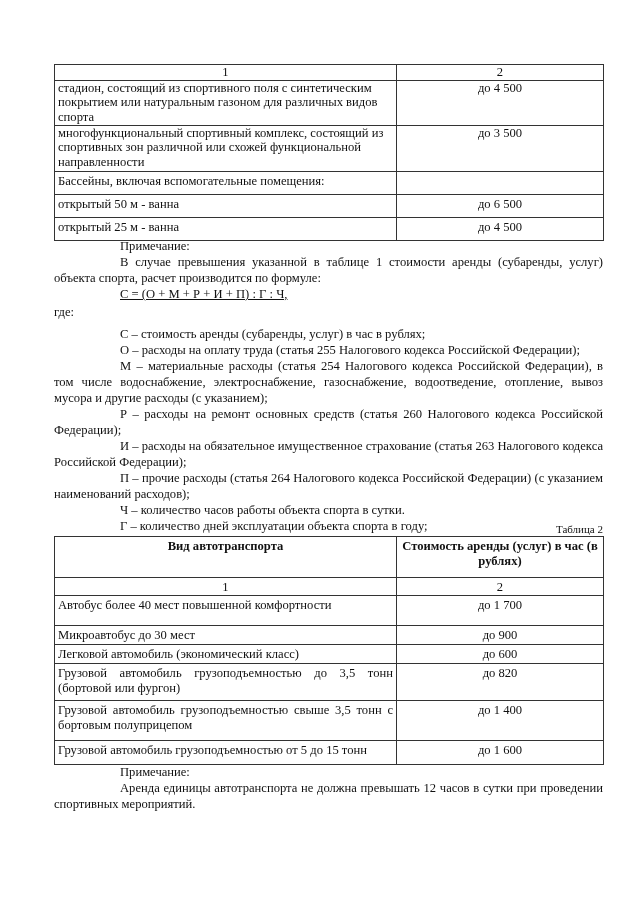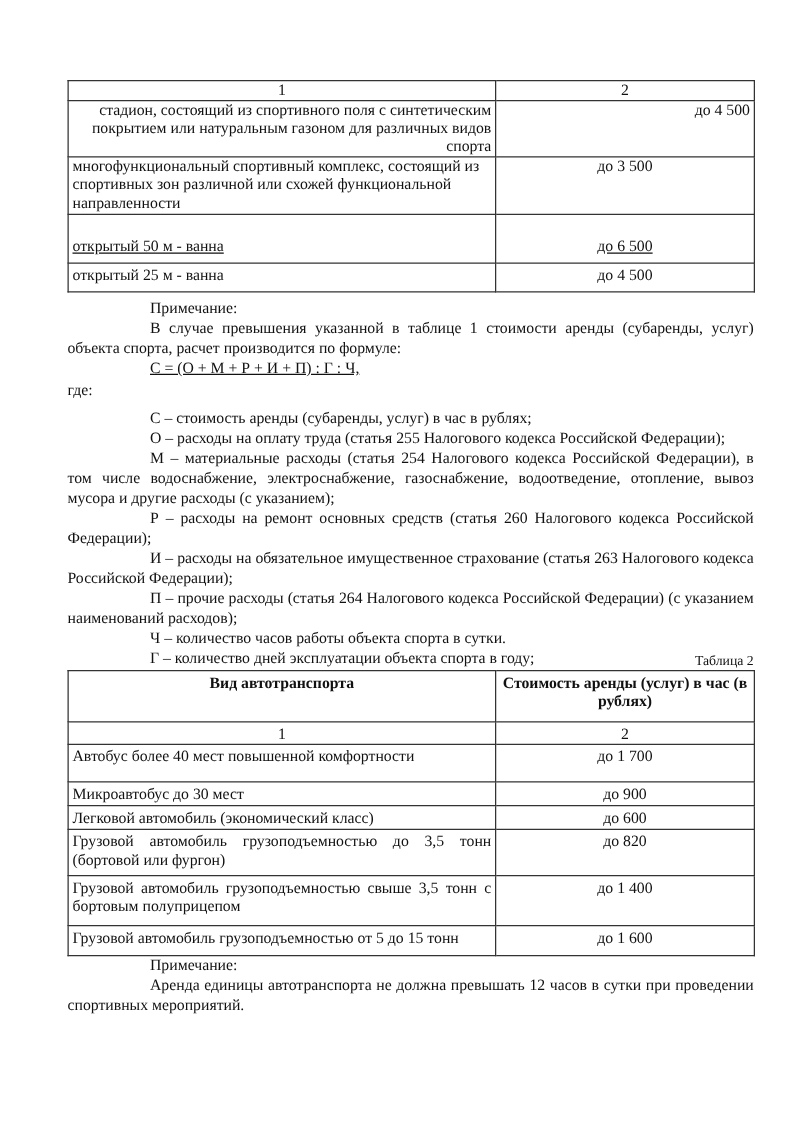--- a/index.html
+++ b/index.html
@@ -35,24 +35,24 @@
       line-height: 14.5px;
     }
     table.doc-table col.c1 { width: 342px; }
     table.doc-table col.c2 { width: 207px; }
     .center { text-align: center; }
     .justify { text-align: justify; }
     th { font-weight: bold; text-align: center; }
 
     #table1 { position: absolute; top: 64px; left: 0; }
     #table1 tr.num td { height: 14px; }
-    #table1 tr.r-stadium td { height: 44px; text-align: right; }
+    #table1 tr.r-stadium td { height: 44px; }
     #table1 tr.r-complex td { height: 45px; }
     #table1 tr.r-pools td { height: 20px; padding-top: 2px; }
-    #table1 tr.r-50 td { height: 20px; padding-top: 18px; text-decoration: underline; }
+    #table1 tr.r-50 td { height: 20px; padding-top: 2px; }
     #table1 tr.r-25 td { height: 20px; padding-top: 2px; }
 
     .notes {
       position: absolute;
       top: 238px;
       left: 0;
       width: 549px;
       line-height: 16px;
     }
     .notes p { margin: 0; }
@@ -102,20 +102,24 @@
       <td class="center">1</td>
       <td class="center">2</td>
     </tr>
     <tr class="r-stadium">
       <td>стадион, состоящий из спортивного поля с синтетическим покрытием или натуральным газоном для различных видов спорта</td>
       <td class="center">до 4 500</td>
     </tr>
     <tr class="r-complex">
       <td>многофункциональный спортивный комплекс, состоящий из спортивных зон различной или схожей функциональной направленности</td>
       <td class="center">до 3 500</td>
+    </tr>
+    <tr class="r-pools">
+      <td>Бассейны, включая вспомогательные помещения:</td>
+      <td class="center"></td>
     </tr>
     <tr class="r-50">
       <td>открытый 50 м - ванна</td>
       <td class="center">до 6 500</td>
     </tr>
     <tr class="r-25">
       <td>открытый 25 м - ванна</td>
       <td class="center">до 4 500</td>
     </tr>
   </tbody>

